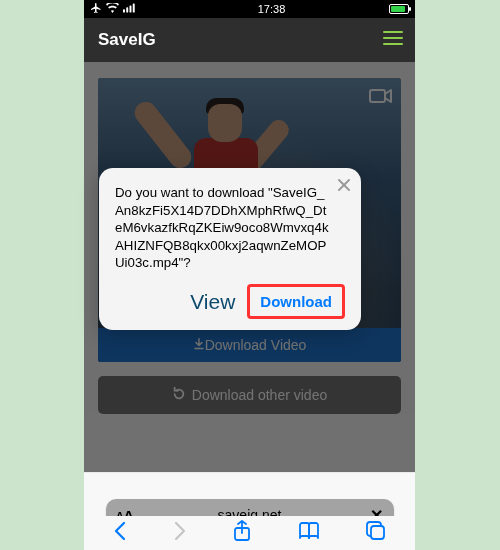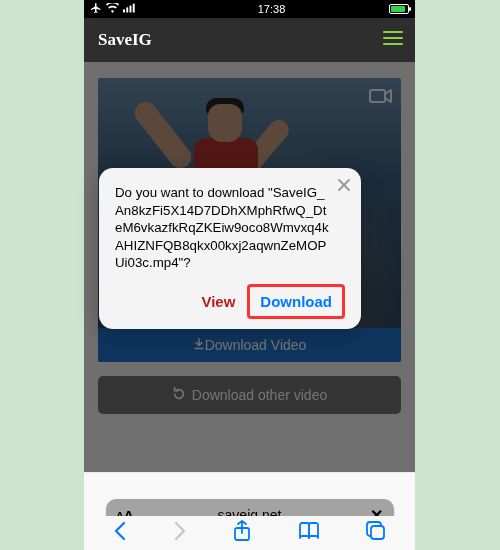--- a/index.html
+++ b/index.html
@@ -51,21 +51,20 @@
   
   .app-header {
     position: relative;
     height: 44px;
     background: #2e2e2e;
     color: #fff;
     display:flex;
     align-items:center;
     padding: 0 14px;
     z-index:10;
-    font-family:Liberation Serif, serif;
   }
   .app-title { font-weight: 700; font-size: 17px; }
   .hamburger { position:absolute; right:12px; color:#8fd04a; }
   
   .content {
     position: relative;
     background:#f7f7f7;
     padding: 16px 14px 0 14px;
   }
   .video-card {
@@ -148,24 +147,23 @@
     padding-right: 14px;
   }
   .alert-actions {
     display:flex;
     justify-content:flex-end;
     gap: 8px;
     margin-top: 12px;
     align-items: center;
   }
   .alert-view {
-    color:#b91c1c;
-    font-size: 15px;
+    color:#0c4a6e;
+    font-size: 21px;
     padding: 6px 4px;
-    font-weight: bold;
   }
   .alert-download-wrap {
     border: 3px solid #ff3131;
     border-radius: 4px;
     padding: 2px 2px;
   }
   .alert-download {
     color:#007aff;
     font-size: 15px;
     font-weight: 600;

